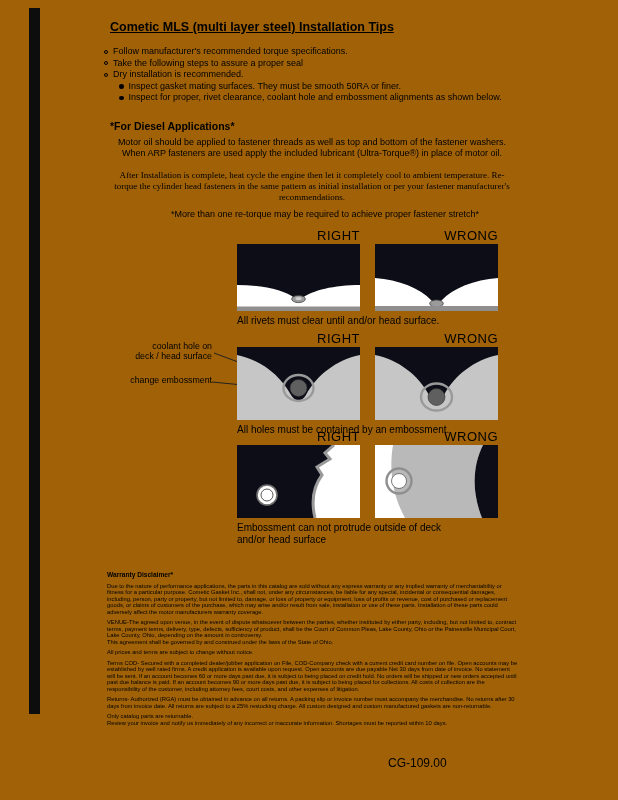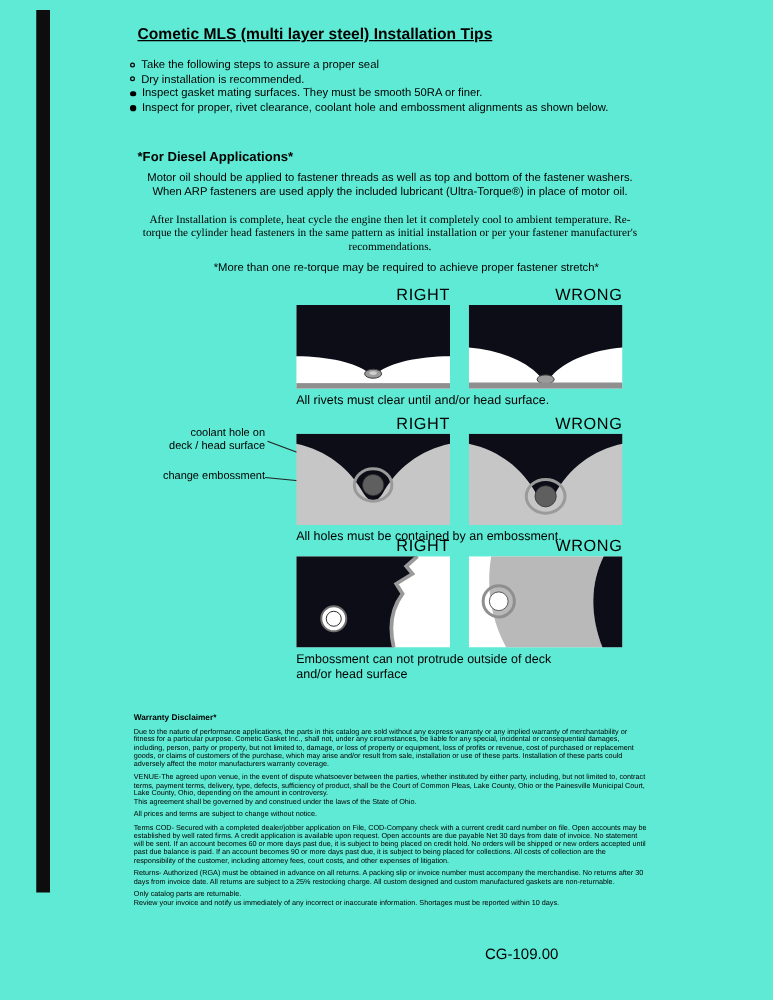--- a/index.html
+++ b/index.html
@@ -1,26 +1,26 @@
 <!DOCTYPE html>
 <html><head>
 <meta charset="utf-8">
 <style>
   * { margin:0; padding:0; box-sizing:border-box; }
   html,body { background:#ffffff; }
   body { width:618px; height:800px; font-family:"Liberation Sans", sans-serif; color:#000; }
-  .page { position:relative; width:618px; height:800px; background:#5eead4; overflow:hidden; }
+  .page { position:relative; width:618px; height:800px; background:#a16207; overflow:hidden; }
 
   .left-bar { position:absolute; left:29px; top:8px; width:11px; height:706px; background:#0d0d0d; }
 
   .title { position:absolute; left:110px; top:20px; font-size:12.5px; font-weight:bold; text-decoration:underline; }
 
   .tips { position:absolute; left:104px; top:46px; width:440px; font-size:9px; line-height:11.5px; }
   .tip-row { display:flex; align-items:flex-start; }
-  .tip-row.sub { }
+  .tip-row.sub { margin-left:15px; }
   .marker-open { flex:none; width:4px; height:4px; border:1px solid #000; border-radius:50%; margin:3.5px 5px 0 0; }
   .marker-filled { flex:none; width:4.5px; height:4.5px; background:#000; border-radius:50%; margin:3.5px 5px 0 0; }
 
   .diesel-heading { position:absolute; left:110px; top:120px; font-size:10.5px; font-weight:bold; }
   .body-para { position:absolute; left:110px; width:404px; font-size:9px; line-height:11px;text-align:center; }
   .p1 { top:137px; }
   .p2 { top:170px;font-family:Liberation Serif, serif; }
   .note { top:209px; width:430px; }
 
   .fig-label { position:absolute; width:123px; text-align:right; font-size:13px; letter-spacing:0.5px; }
@@ -41,20 +41,24 @@
 </head>
 <body>
 
 <div class="page">
 
   <div class="left-bar"></div>
 
   <div class="title">Cometic MLS (multi layer steel) Installation Tips</div>
 
   <div class="tips">
+    <div class="tip-row">
+      <span class="marker-open"></span>
+      <span>Follow manufacturer's recommended torque specifications.</span>
+    </div>
     <div class="tip-row">
       <span class="marker-open"></span>
       <span>Take the following steps to assure a proper seal</span>
     </div>
     <div class="tip-row">
       <span class="marker-open"></span>
       <span>Dry installation is recommended.</span>
     </div>
     <div class="tip-row sub">
       <span class="marker-filled"></span>

